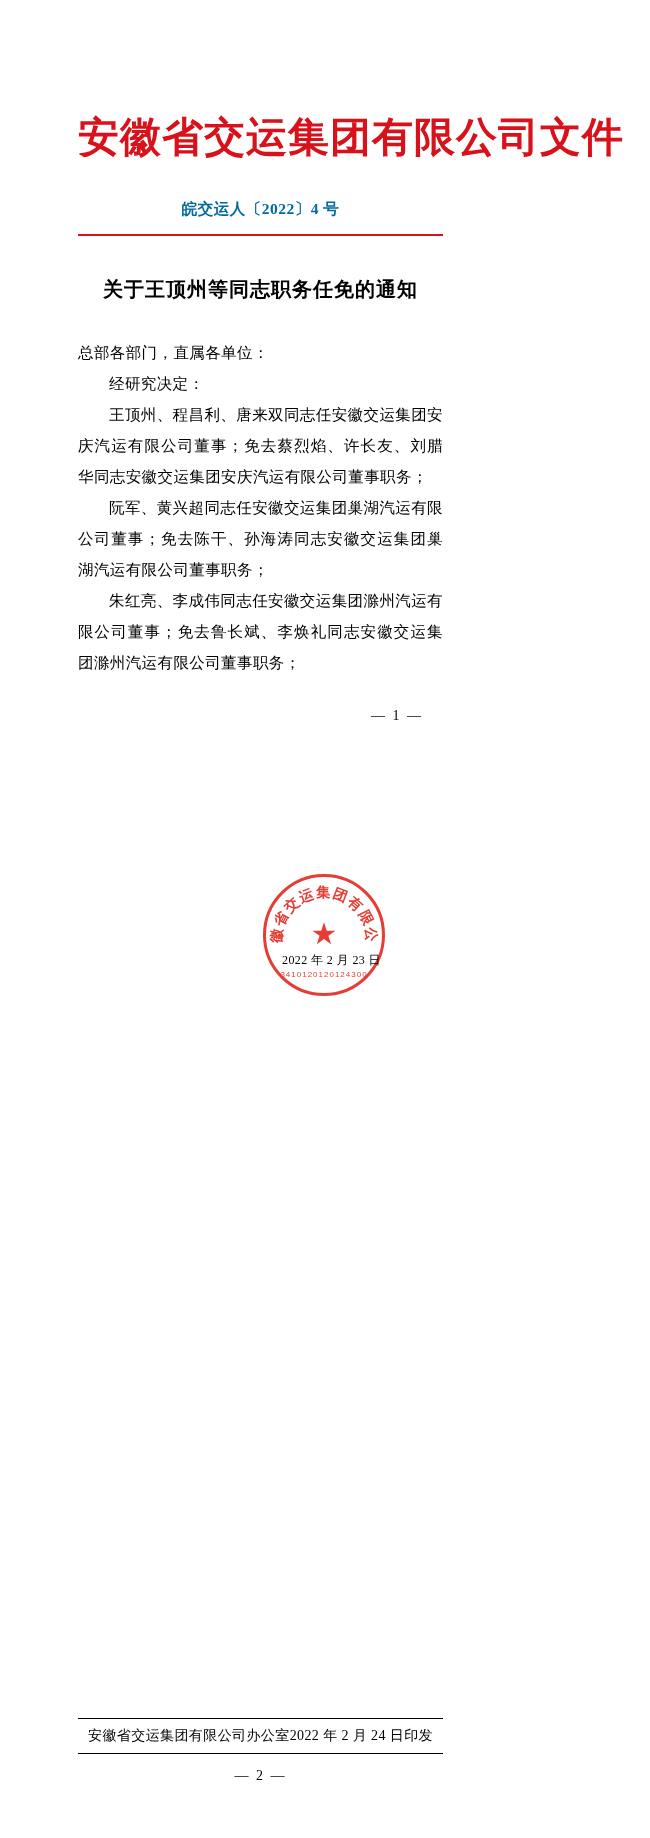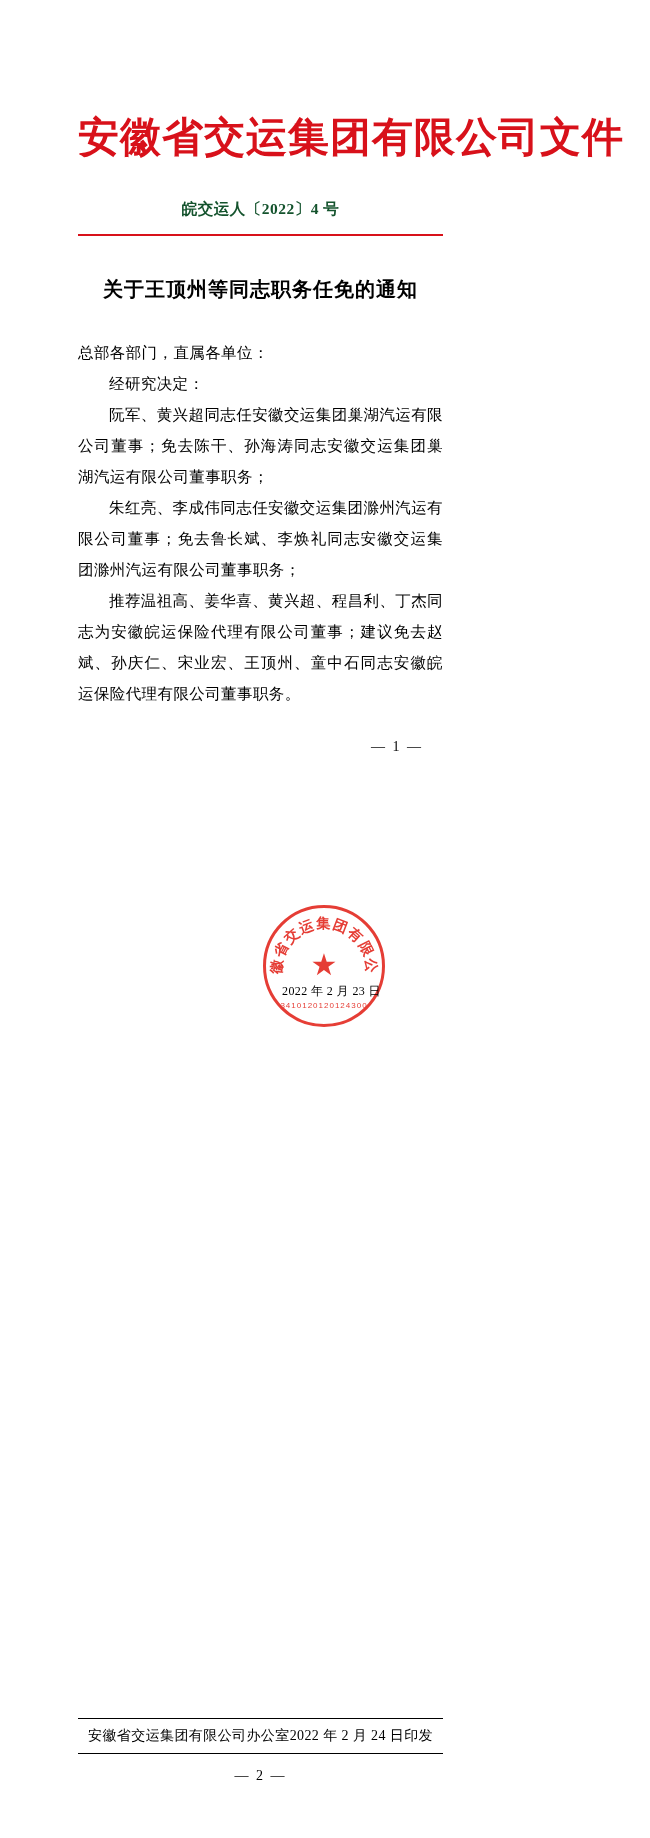--- a/index.html
+++ b/index.html
@@ -34,21 +34,21 @@
     font-size: 41px;
     letter-spacing: 1px;
     line-height: 1.25;
     white-space: nowrap;
   }
   .doc-number {
     margin-top: 36px;
     font-size: 15.5px;
     font-weight: bold;
     letter-spacing: 0.5px;
-    color: #14532d;
+    color: #0369a1;
   }
   .red-rule {
     margin-top: 14px;
     height: 2px;
     background: #d8111a;
     width: 100%;
   }
 
   
   .doc-title {
@@ -199,23 +199,23 @@
     <div class="org-title">安徽省交运集团有限公司文件</div>
     <div class="doc-number">皖交运人〔2022〕4 号</div>
     <div class="red-rule"></div>
   </div>
 
   <div class="doc-title">关于王顶州等同志职务任免的通知</div>
 
   <div class="body-text">
     <p>总部各部门，直属各单位：</p>
     <p class="indent2">经研究决定：</p>
+    <p class="indent2">王顶州、程昌利、唐来双同志任安徽交运集团安庆汽运有限公司董事；免去蔡烈焰、许长友、刘腊华同志安徽交运集团安庆汽运有限公司董事职务；</p>
     <p class="indent2">阮军、黄兴超同志任安徽交运集团巢湖汽运有限公司董事；免去陈干、孙海涛同志安徽交运集团巢湖汽运有限公司董事职务；</p>
     <p class="indent2">朱红亮、李成伟同志任安徽交运集团滁州汽运有限公司董事；免去鲁长斌、李焕礼同志安徽交运集团滁州汽运有限公司董事职务；</p>
-    <p class="indent2">推荐温祖高、姜华喜、黄兴超、程昌利、丁杰同志为安徽皖运保险代理有限公司董事；建议免去赵斌、孙庆仁、宋业宏、王顶州、童中石同志安徽皖运保险代理有限公司董事职务。</p>
   </div>
 
   <div class="page-num page-num-1">— 1 —</div>
 
   <div class="page2">
 
     <div class="sign-block">
       <div class="seal">
         <svg class="seal-arc" viewBox="0 0 122 122">
           <defs>

